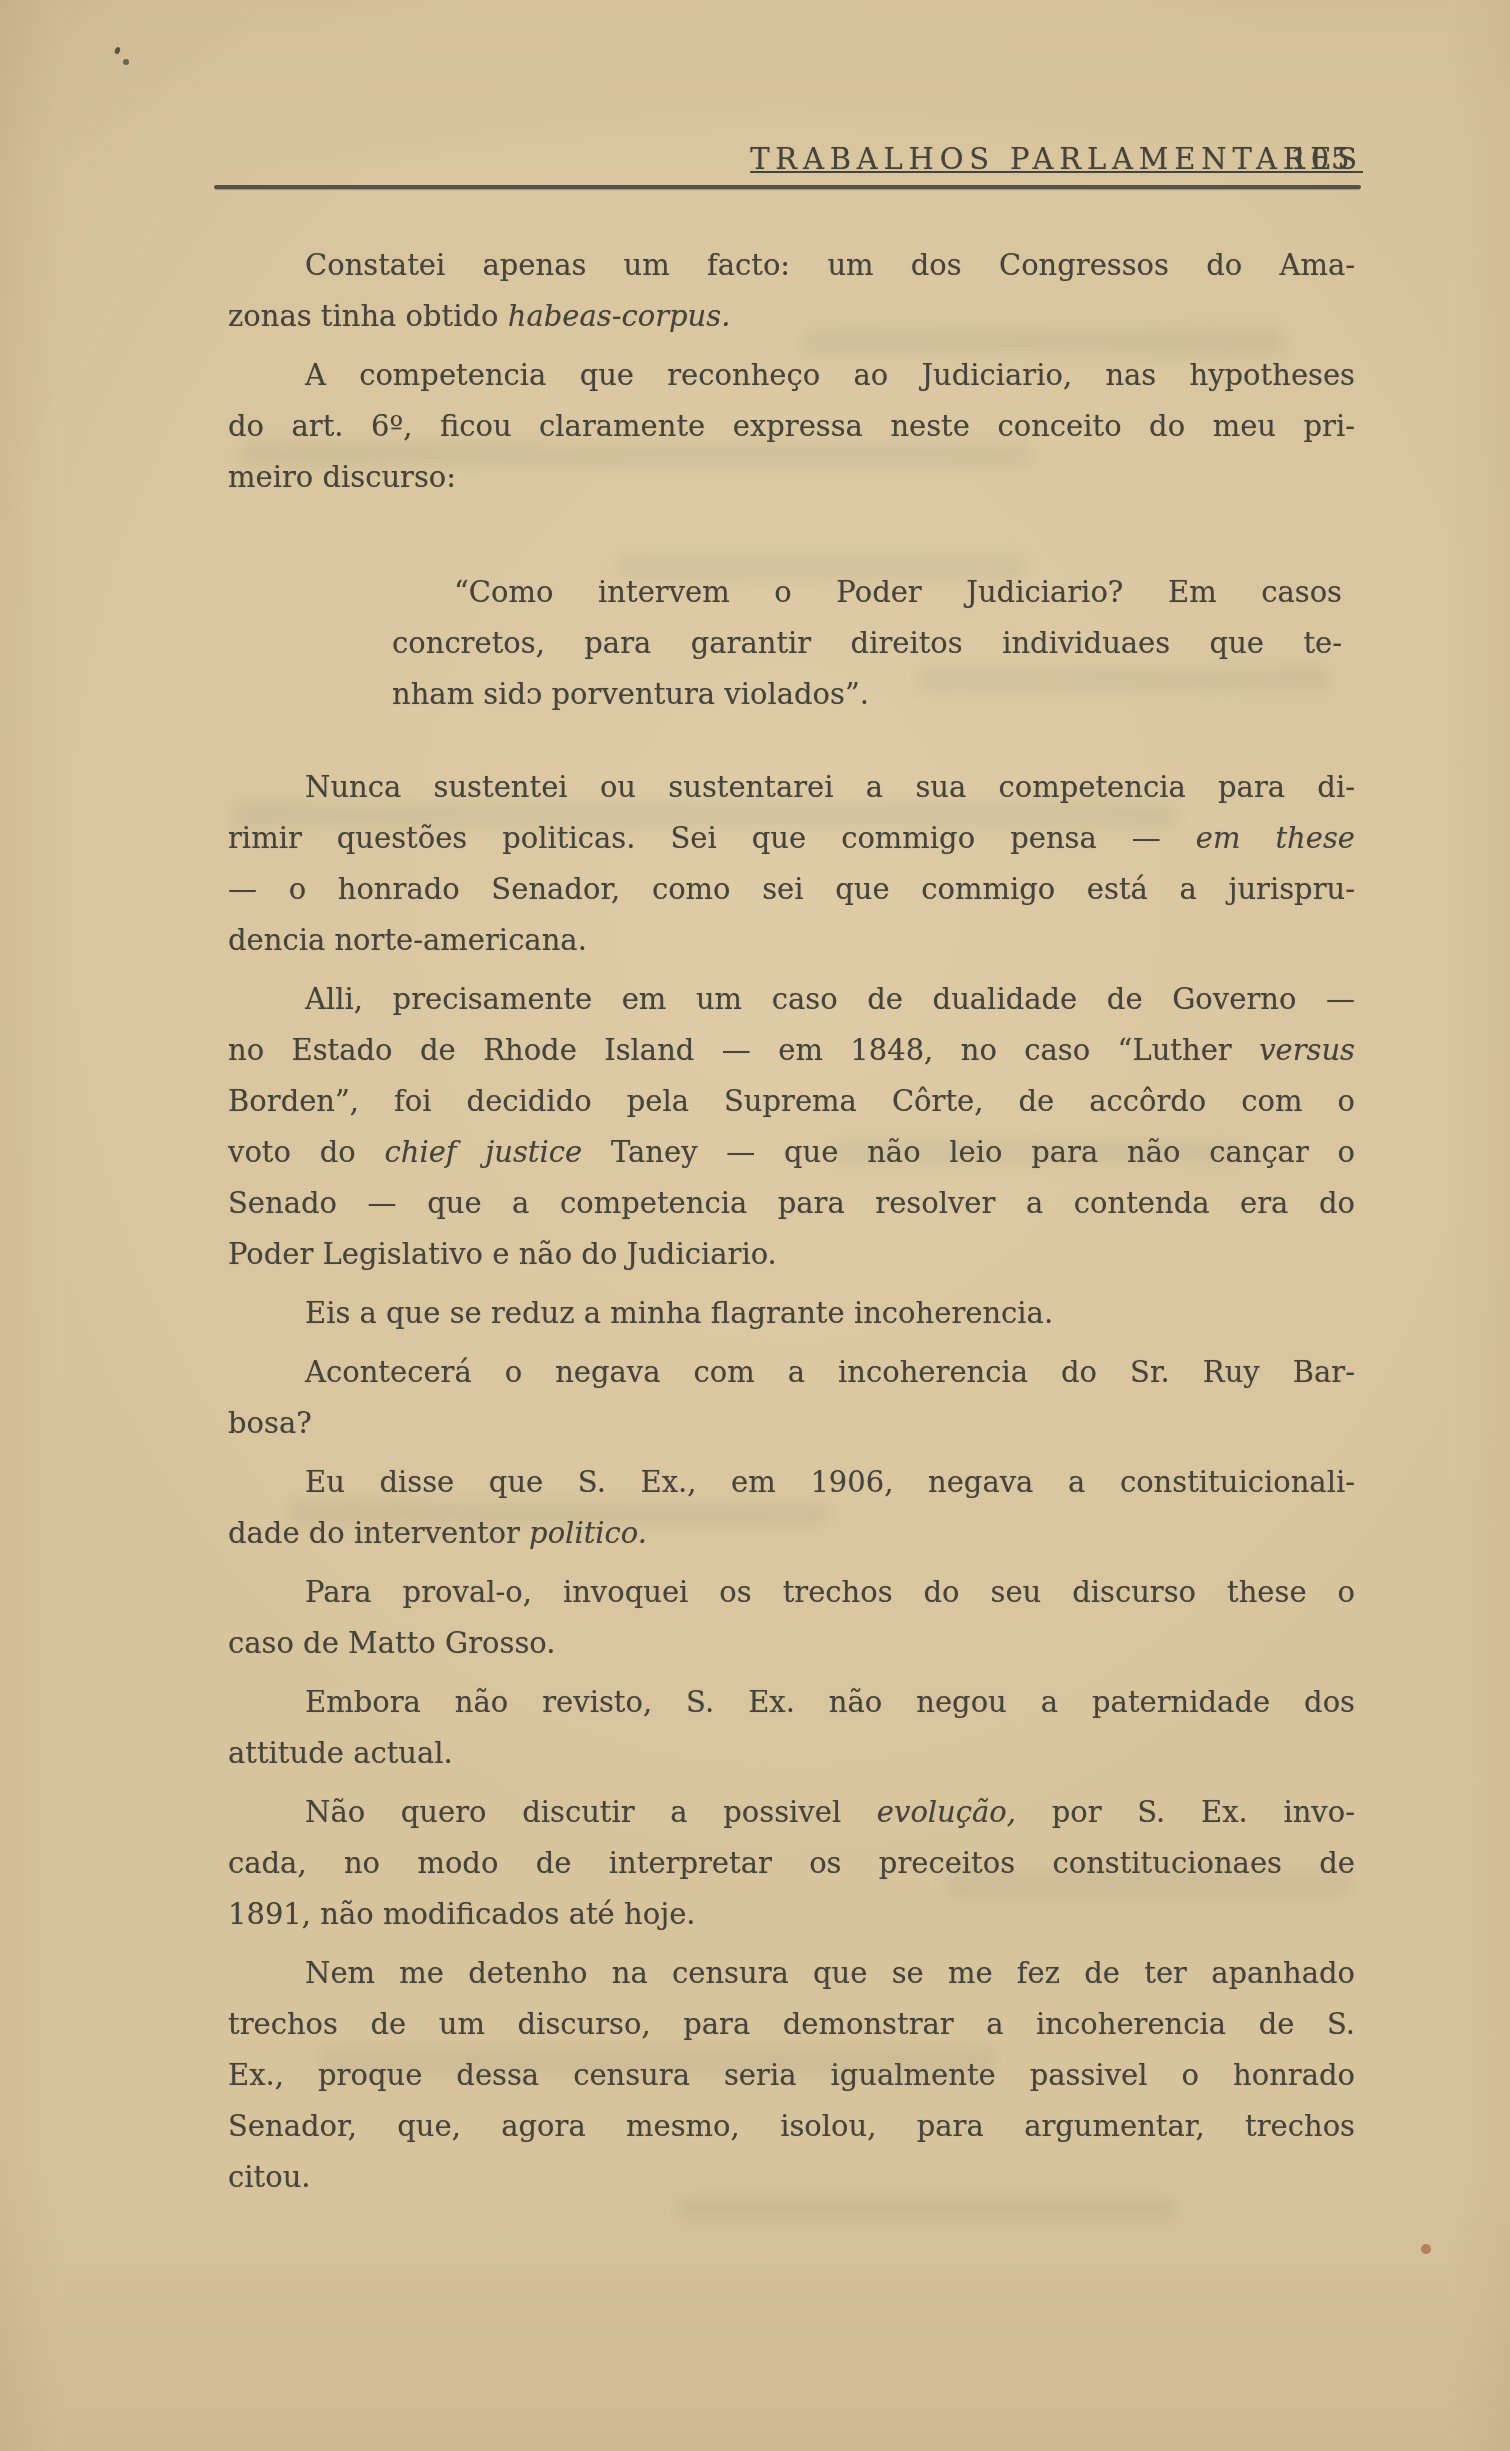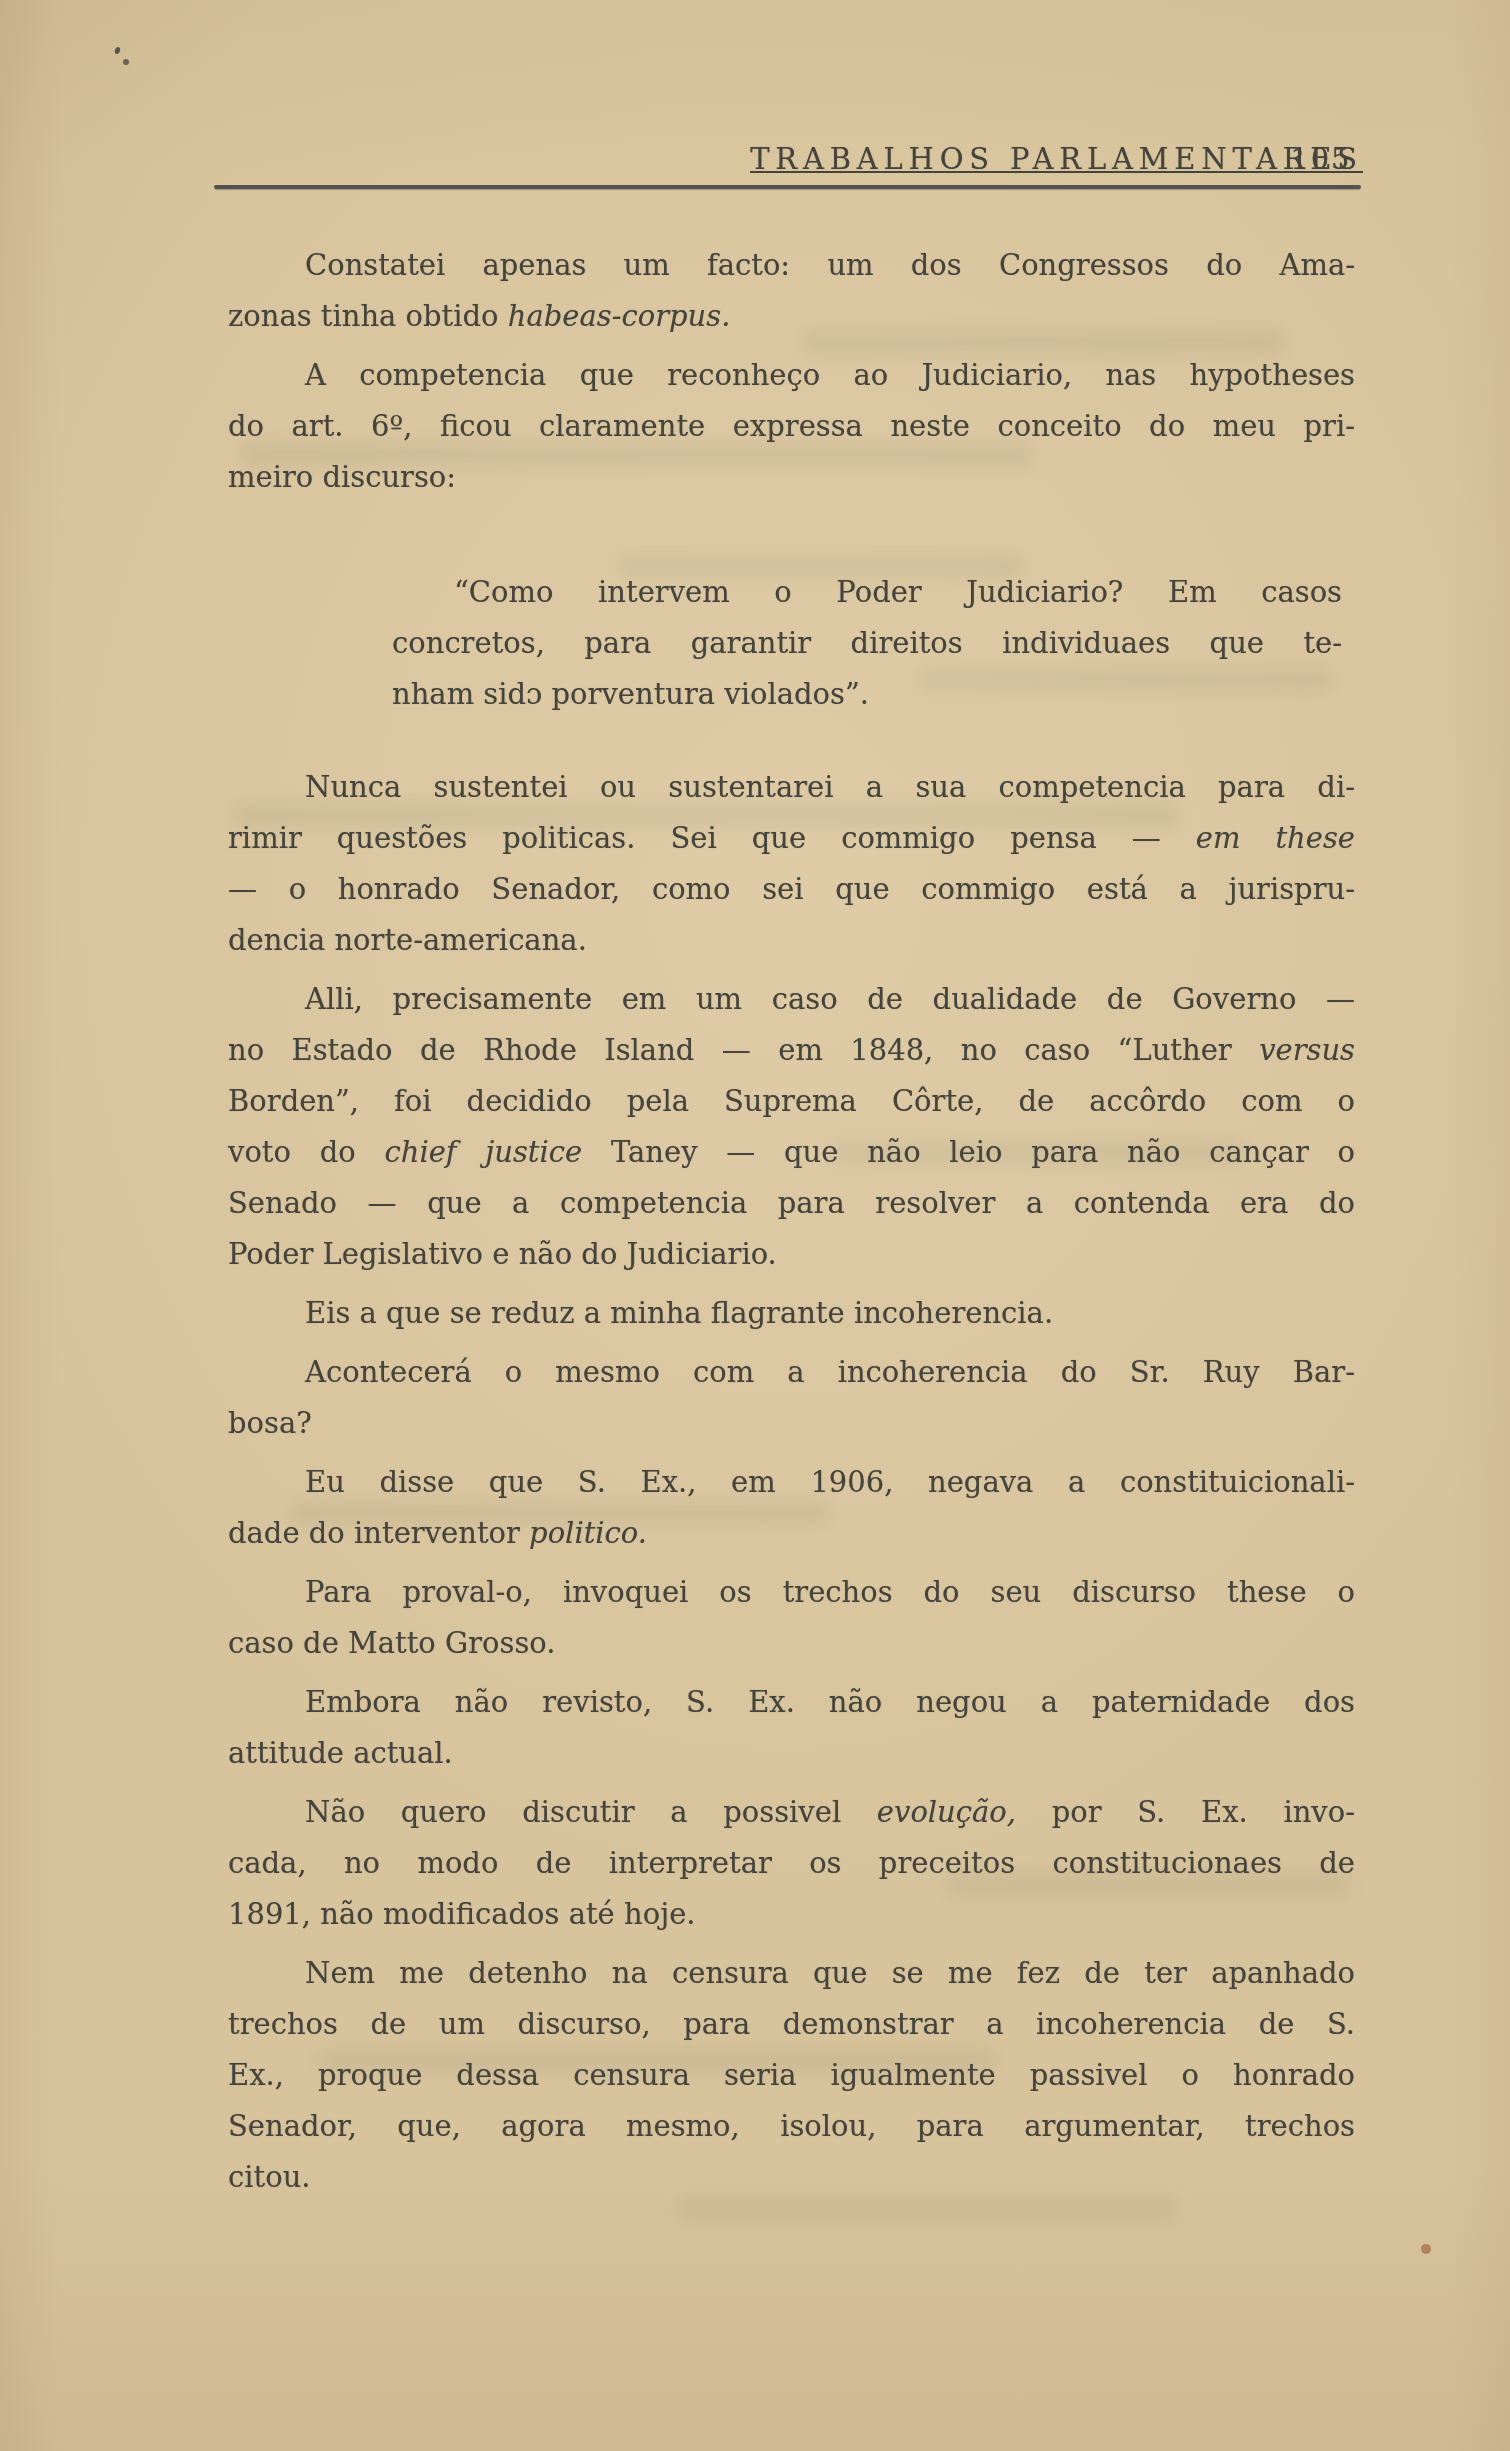--- a/index.html
+++ b/index.html
@@ -136,21 +136,21 @@
         <div class="line"><span>no Estado de Rhode Island — em 1848, no caso “Luther </span><span class="it">versus</span></div>
         <div class="line"><span>Borden”, foi decidido pela Suprema Côrte, de accôrdo com o</span></div>
         <div class="line"><span>voto do </span><span class="it">chief justice</span><span> Taney — que não leio para não cançar o</span></div>
         <div class="line"><span>Senado — que a competencia para resolver a contenda era do</span></div>
         <div class="line last"><span>Poder Legislativo e não do Judiciario.</span></div>
       </div>
       <div class="para plain">
         <div class="line ind last"><span>Eis a que se reduz a minha flagrante incoherencia.</span></div>
       </div>
       <div class="para plain">
-        <div class="line ind"><span>Acontecerá o mesmo com a incoherencia do Sr. Ruy Bar-</span></div>
+        <div class="line ind"><span>Acontecerá o negava com a incoherencia do Sr. Ruy Bar-</span></div>
         <div class="line last"><span>bosa?</span></div>
       </div>
       <div class="para plain">
         <div class="line ind"><span>Eu disse que S. Ex., em 1906, negava a constituicionali-</span></div>
         <div class="line last"><span>dade do interventor </span><span class="it">politico.</span></div>
       </div>
       <div class="para plain">
         <div class="line ind"><span>Para proval-o, invoquei os trechos do seu discurso these o</span></div>
         <div class="line last"><span>caso de Matto Grosso.</span></div>
       </div>

